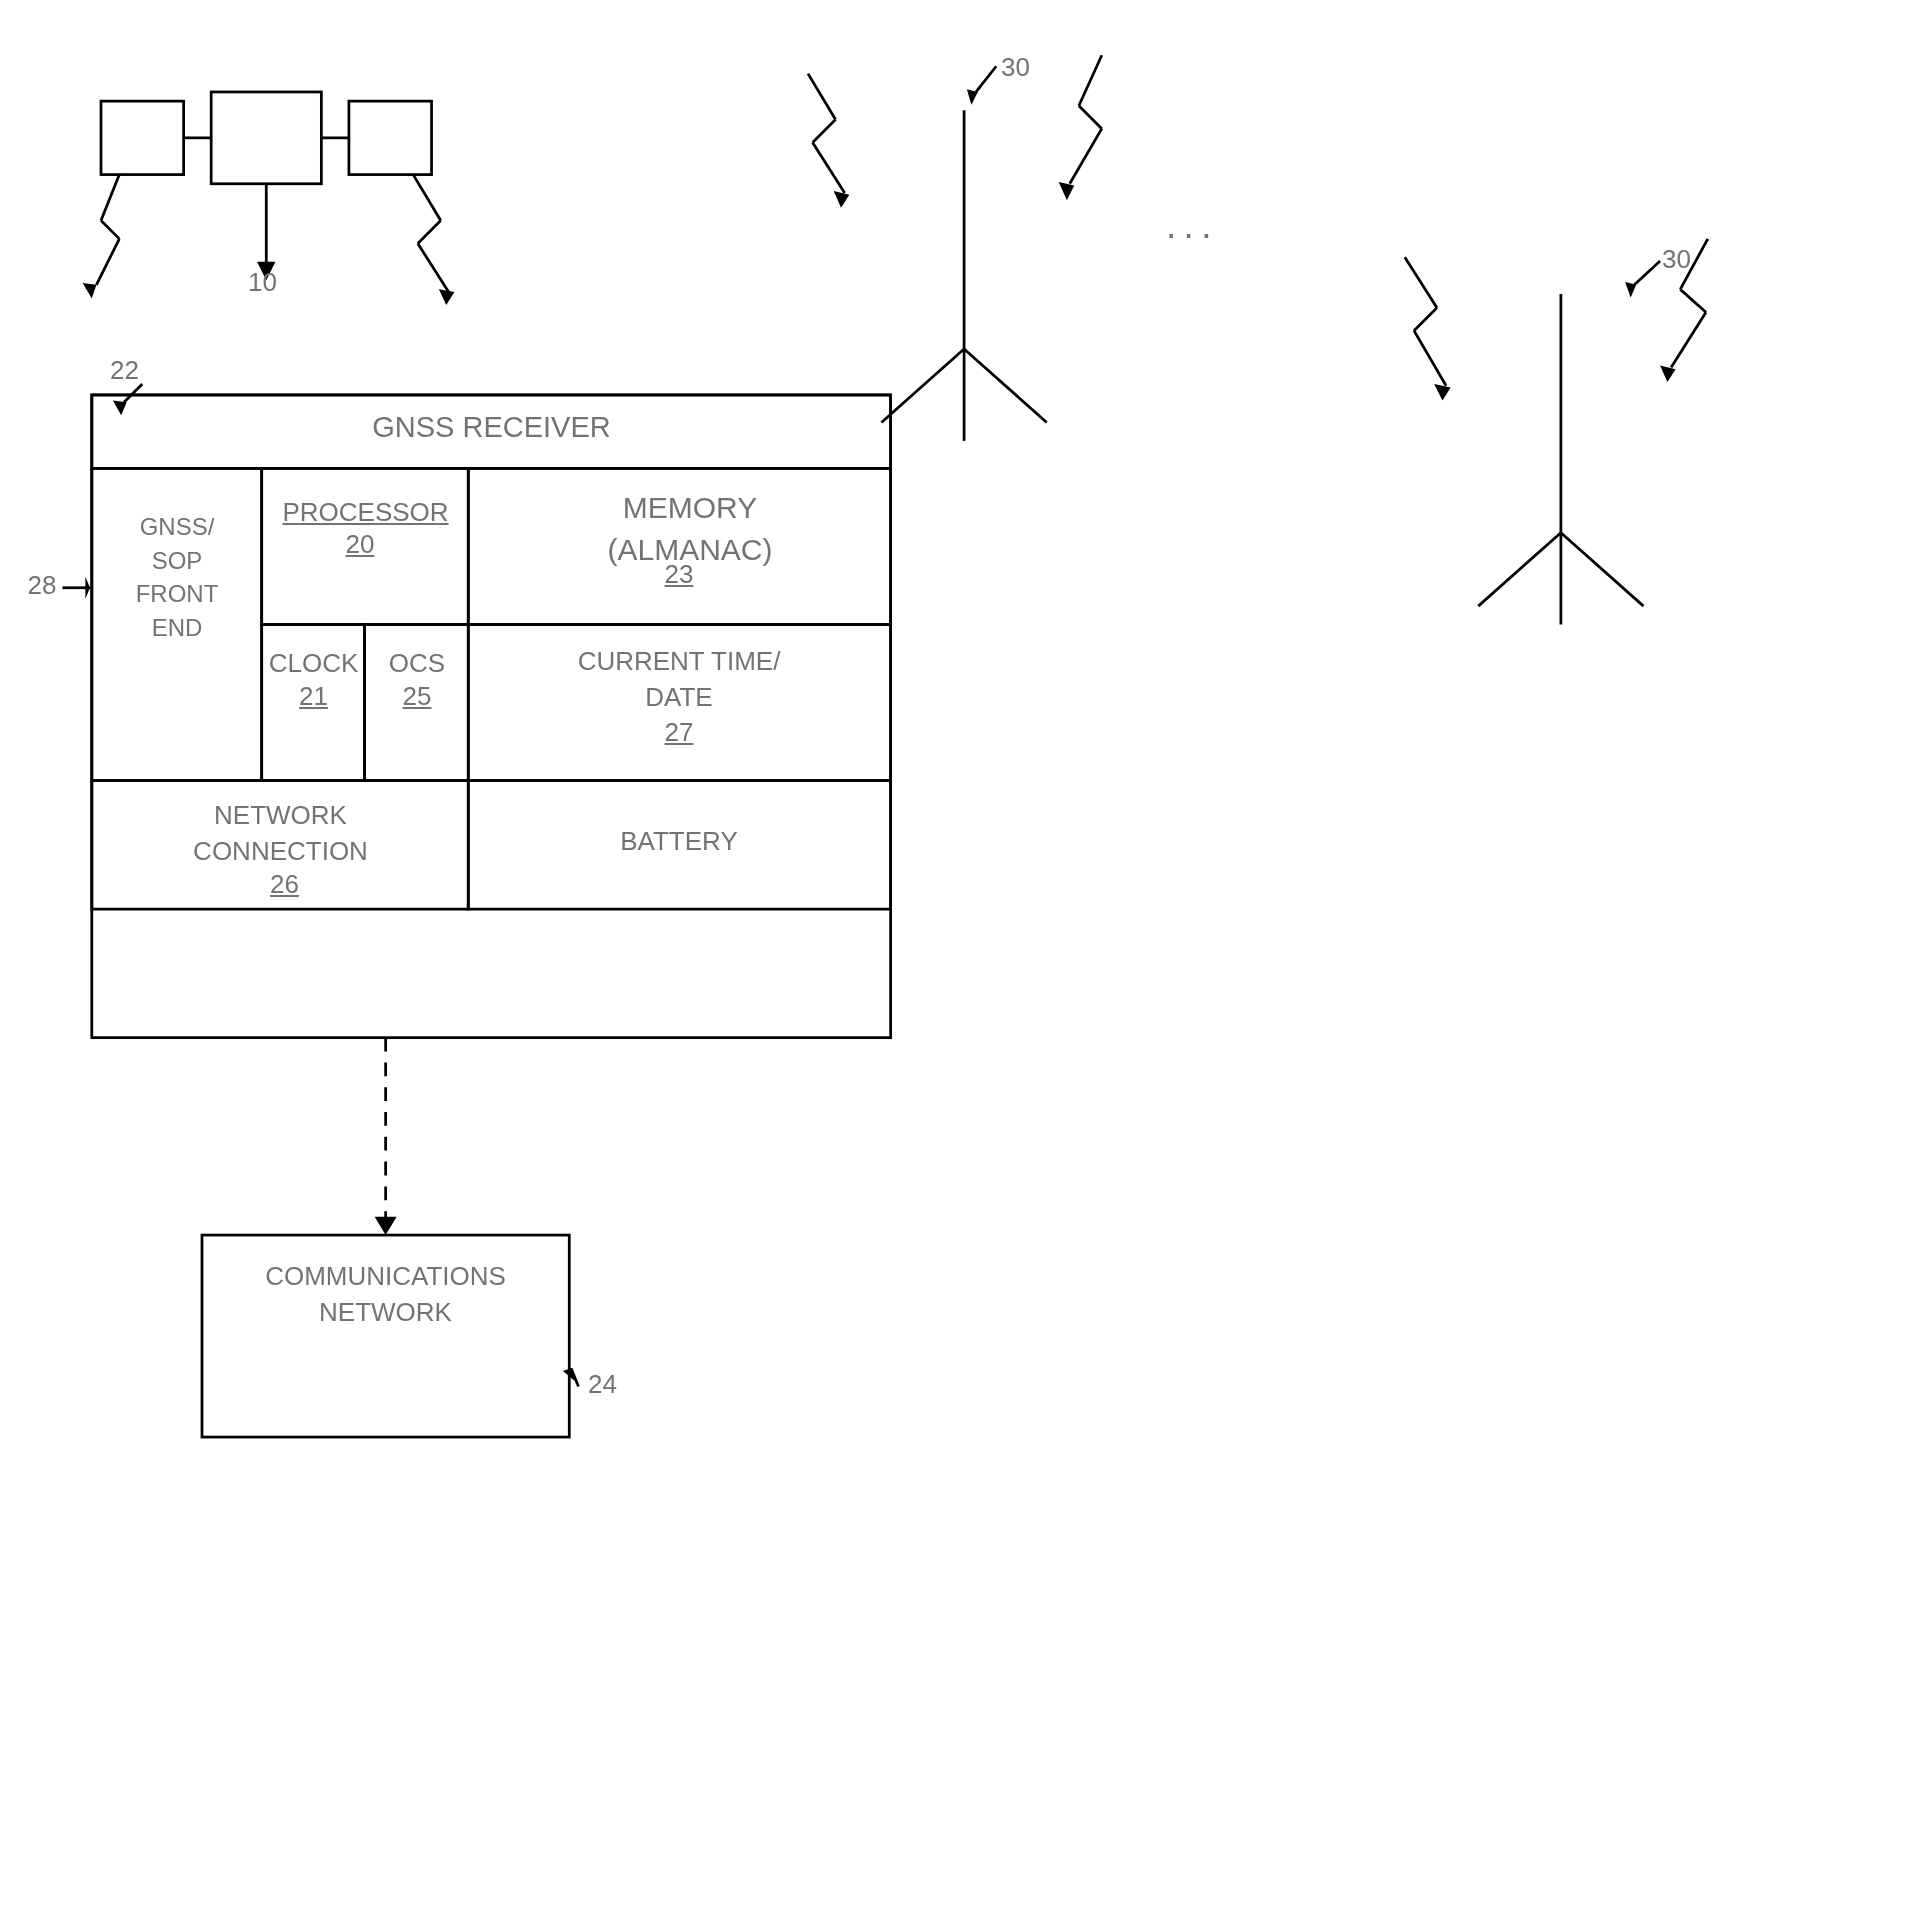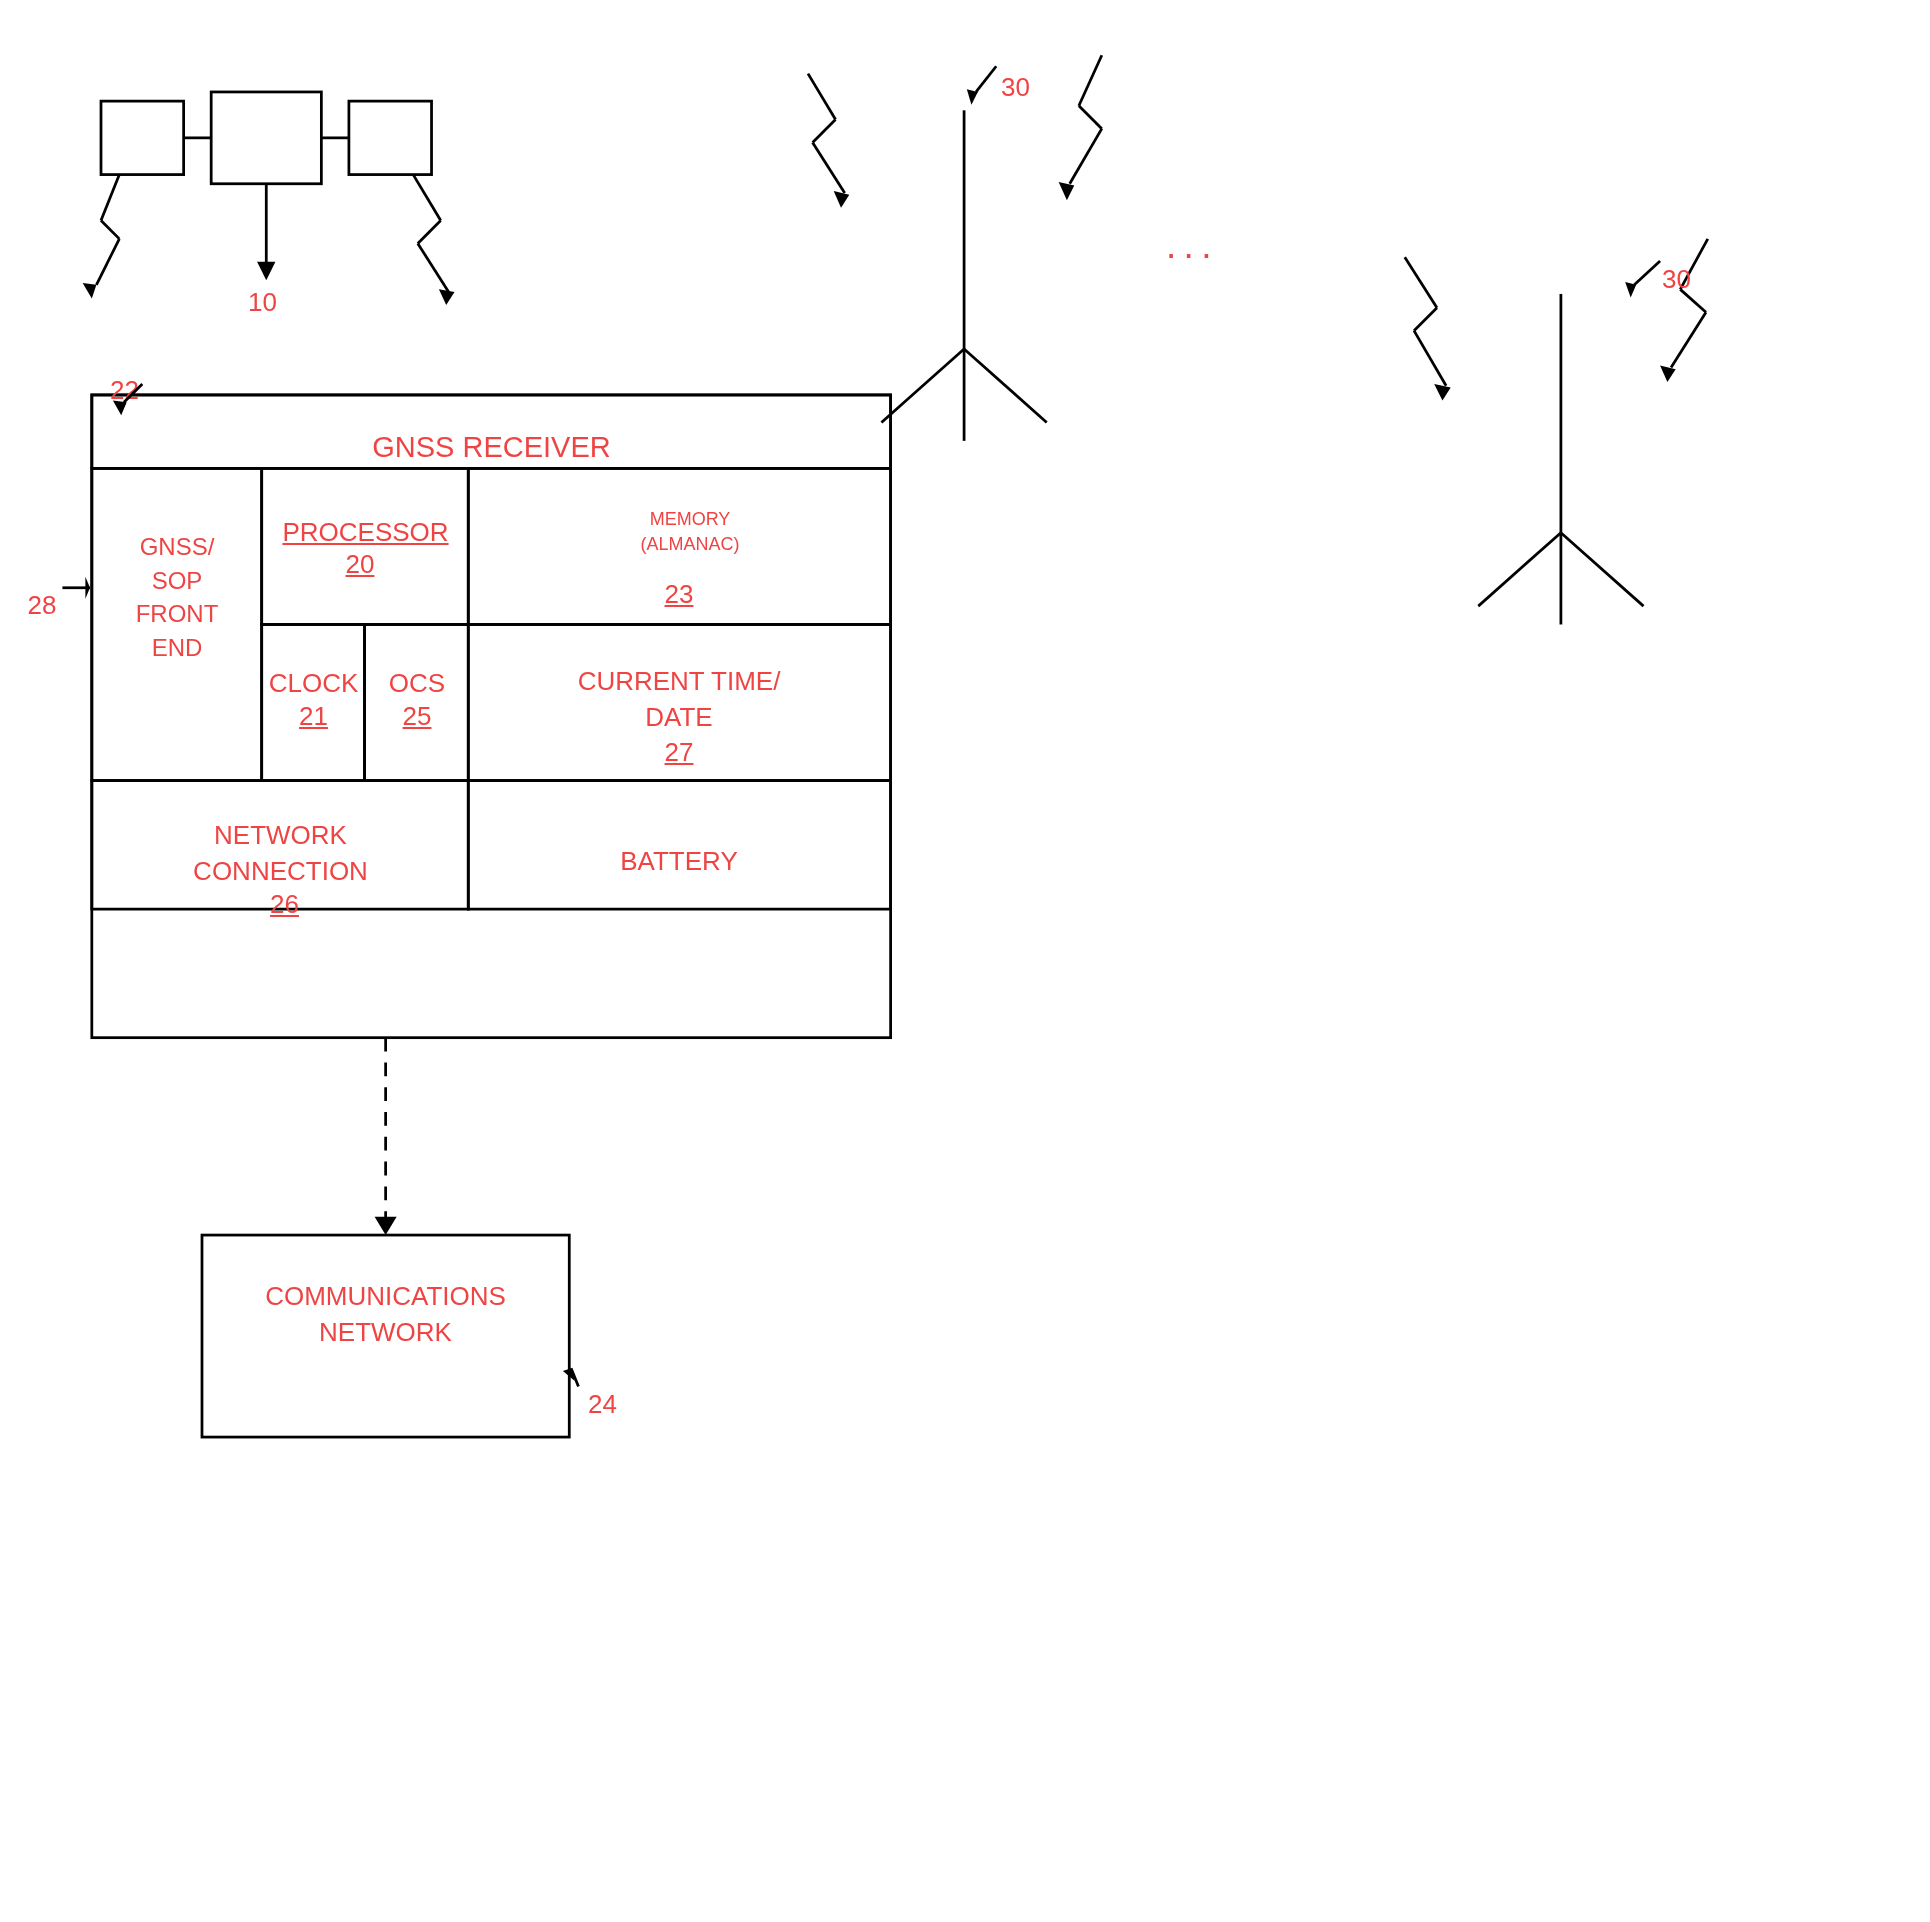--- a/index.html
+++ b/index.html
@@ -21,24 +21,23 @@
       position: absolute;
       top: 0; left: 0;
       width: 1930px;
       height: 1922px;
     }
     
     .label {
       position: absolute;
       font-size: 26px;
       font-family: Arial, sans-serif;
-      color: #ef4444;
+      color: #737373;
       text-align: center;
       line-height: 1.3;
-      margin-top: 20px;
     }
     
     .underline {
       text-decoration: underline;
     }
   </style>
 </head>
 <body>
 
 <div class="diagram-container">
@@ -145,21 +144,21 @@
 
   <div class="label" style="left:92px; top:409px; width:799px; font-size:29px; font-weight:normal;">
     GNSS RECEIVER
   </div>
 
   <div class="label" style="left:262px; top:496px; width:207px; font-size:26px;text-decoration:underline;">
     PROCESSOR
   </div>
   <div class="label underline" style="left:262px; top:528px; width:196px; font-size:26px;">20</div>
 
-  <div class="label" style="left:468px; top:487px; width:444px; font-size:18px; line-height:1.4;">
+  <div class="label" style="left:468px; top:487px; width:444px; font-size:30px; line-height:1.4;">
     MEMORY<br>(ALMANAC)
   </div>
   <div class="label underline" style="left:468px; top:558px; width:422px; font-size:26px;">23</div>
 
   <div class="label" style="left:262px; top:647px; width:103px; font-size:26px;">
     CLOCK
   </div>
   <div class="label underline" style="left:262px; top:680px; width:103px; font-size:26px;">21</div>
 
   <div class="label" style="left:365px; top:647px; width:104px; font-size:26px;">

